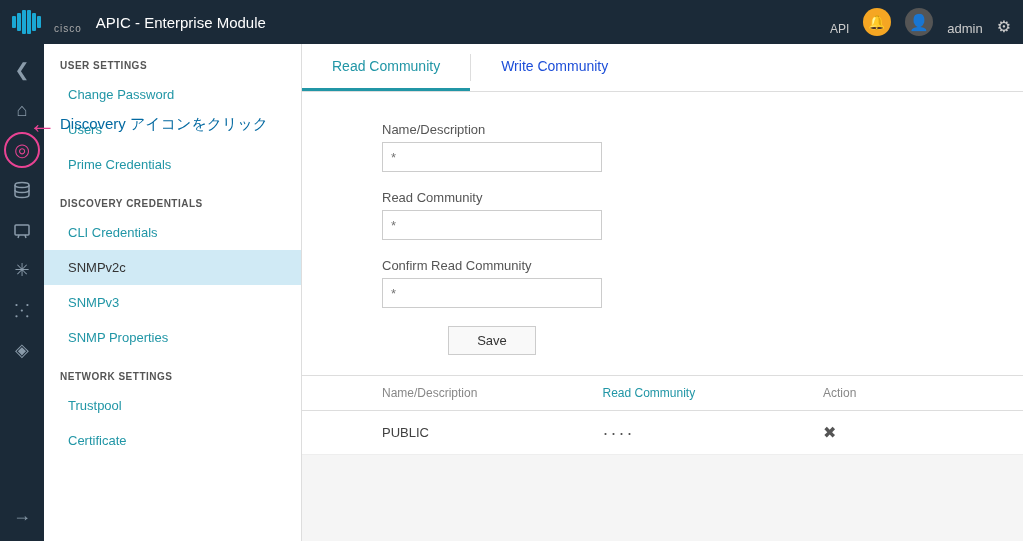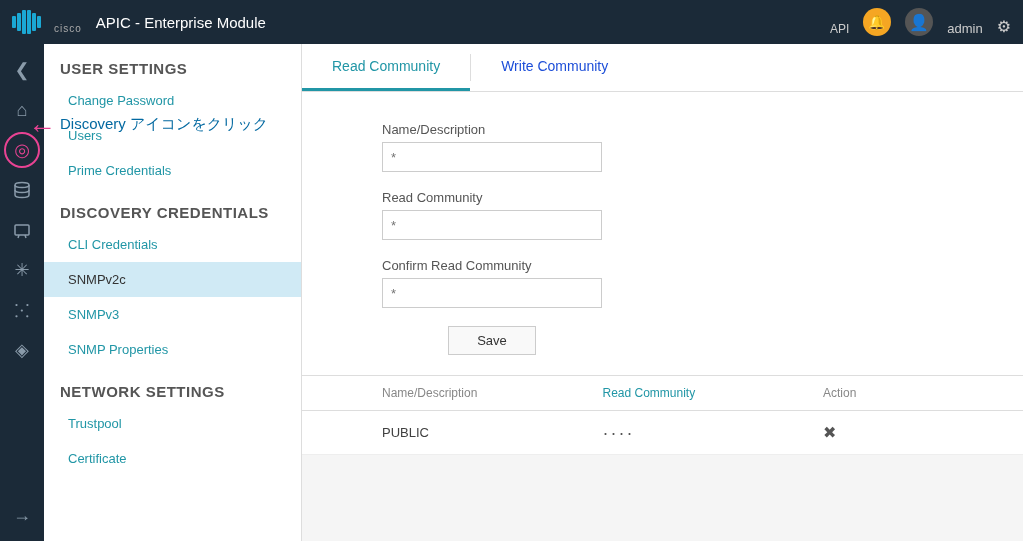--- a/index.html
+++ b/index.html
@@ -102,21 +102,21 @@
 
     
     .sidebar {
       width: 258px;
       background: #fff;
       border-right: 1px solid #ddd;
       overflow-y: auto;
       flex-shrink: 0;
     }
     .sidebar-section-header {
-      font-size: 15px;
+      font-size: 10px;
       font-weight: 700;
       color: #555;
       padding: 16px 16px 6px 16px;
       letter-spacing: 0.5px;
       text-transform: uppercase;
     }
     .sidebar-item {
       padding: 10px 16px 10px 24px;
       color: #2196a6;
       cursor: pointer;

